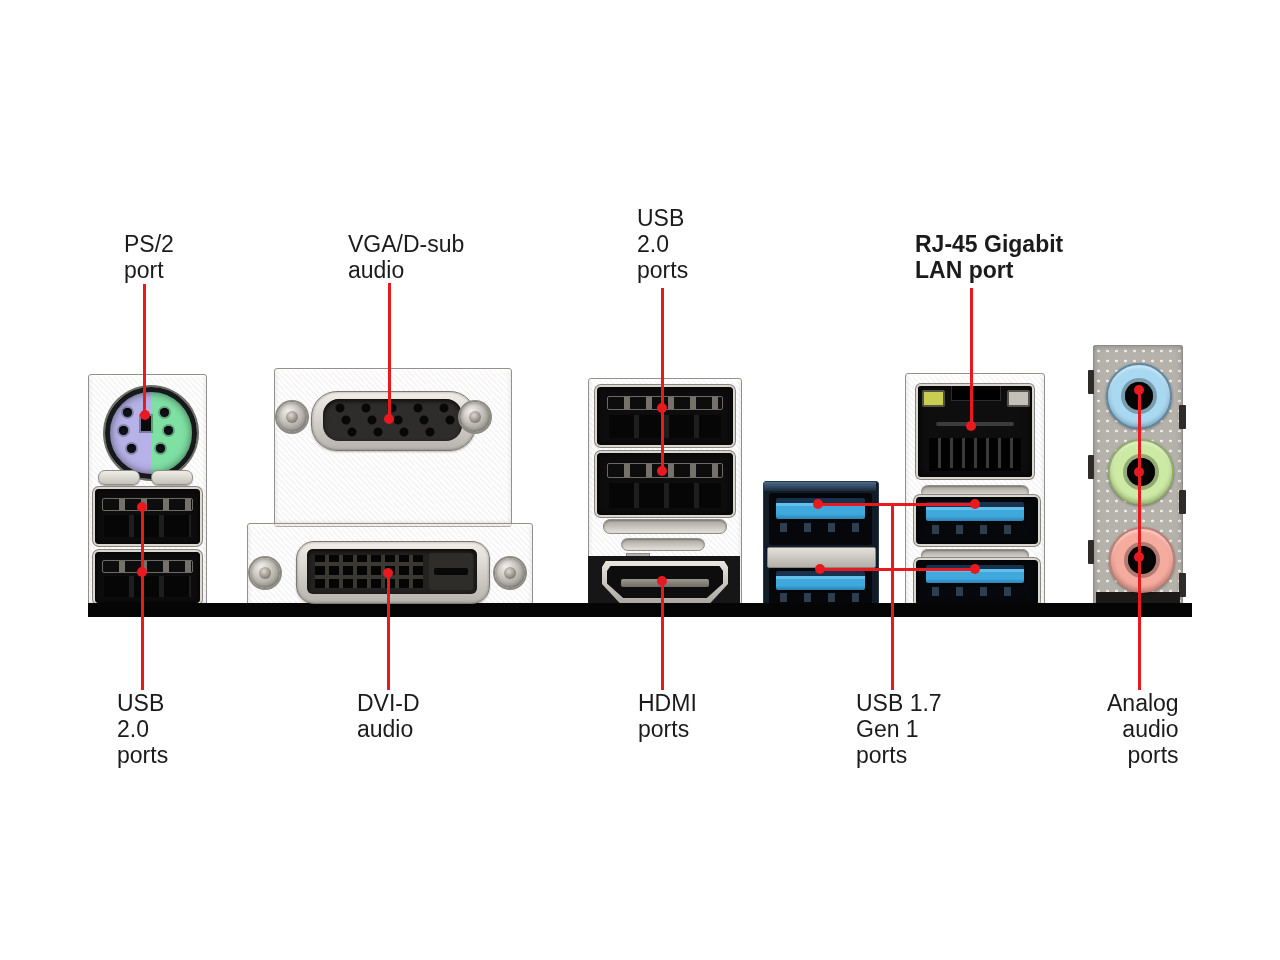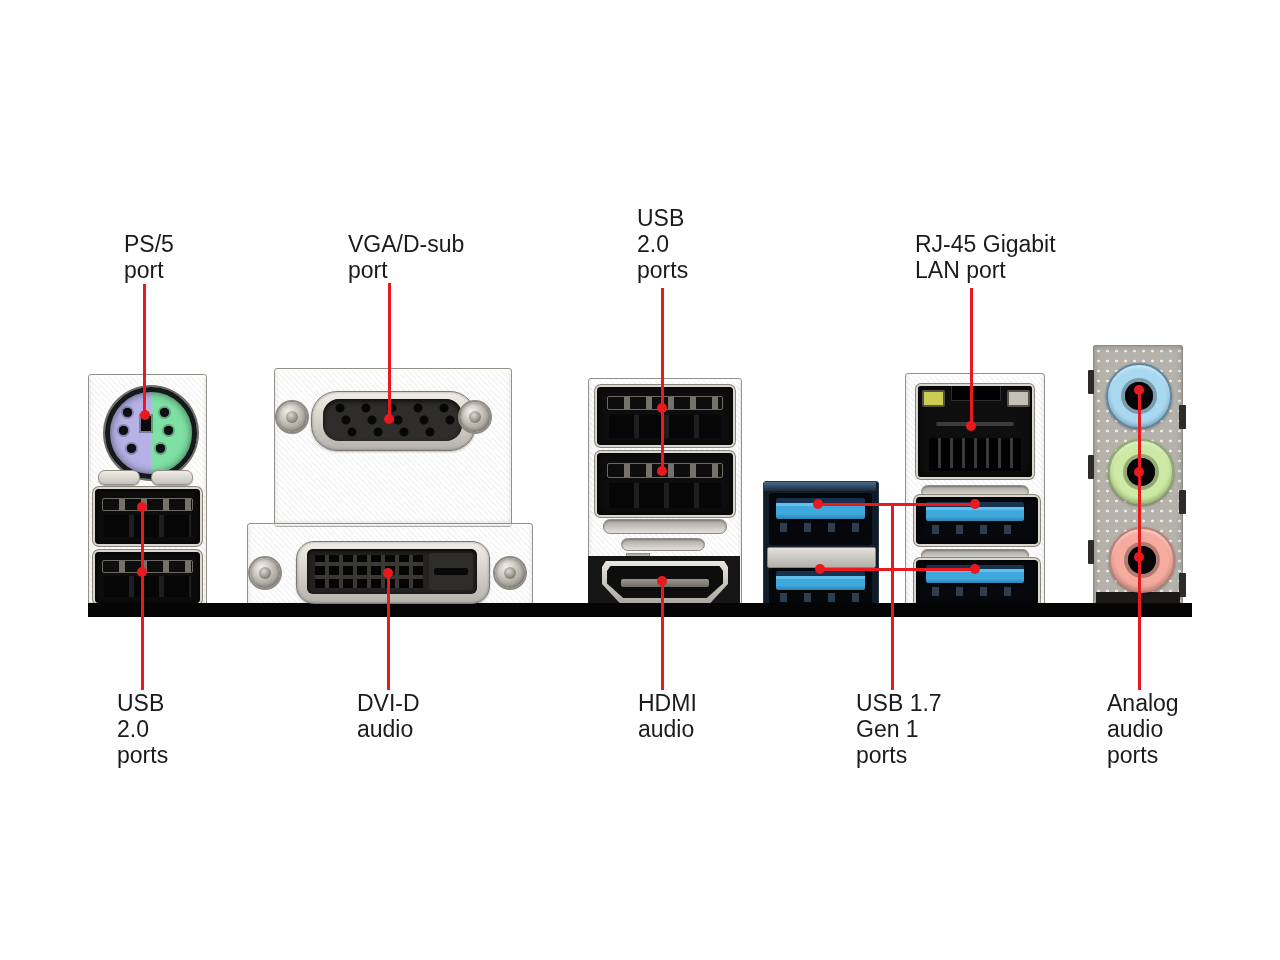--- a/index.html
+++ b/index.html
@@ -110,40 +110,40 @@
        box-shadow:0 1px 3px rgba(0,0,0,.4), inset 0 -2px 4px rgba(0,0,0,.25), inset 0 2px 3px rgba(255,255,255,.6);}
   .jack .hole{width:28px;height:28px;border-radius:50%;background:#060606;
        box-shadow:0 0 0 4px rgba(0,0,0,.28), inset 0 2px 3px #000;}
   .clip{position:absolute;background:#2e2c29;border-radius:1px;}
 </style>
 </head>
 <body>
 
 <div class="stage">
 
-  <div class="label" style="left:124px;top:231px;">PS/5
+  <div class="label" style="left:124px;top:231px;">PS/2
 port</div>
   <div class="label" style="left:348px;top:231px;">VGA/D-sub
-port</div>
+audio</div>
   <div class="label" style="left:637px;top:205px;">USB
 2.0
 ports</div>
-  <div class="label" style="left:915px;top:231px;">RJ-45 Gigabit
+  <div class="label" style="left:915px;top:231px;font-weight:bold;">RJ-45 Gigabit
 LAN port</div>
   <div class="label" style="left:117px;top:690px;">USB
 2.0
 ports</div>
   <div class="label" style="left:357px;top:690px;">DVI-D
 audio</div>
   <div class="label" style="left:638px;top:690px;">HDMI
-audio</div>
+ports</div>
   <div class="label" style="left:856px;top:690px;">USB 1.7
 Gen 1
 ports</div>
-  <div class="label" style="left:1107px;top:690px;">Analog
+  <div class="label" style="left:1107px;top:690px;text-align:right;">Analog
 audio
 ports</div>
 
   <div class="abs" style="left:88px;top:603px;width:1104px;height:14px;background:var(--motherboard-edge);z-index:2;"></div>
 
   <div class="abs metal metal-tex" style="left:88px;top:374px;width:117px;height:231px;z-index:1;">
     <div class="ps2" style="left:16px;top:12px;">
       <div class="hole" style="left:13px;top:16px;"></div>
       <div class="hole" style="left:9px;top:34px;"></div>
       <div class="hole" style="left:17px;top:52px;"></div>

